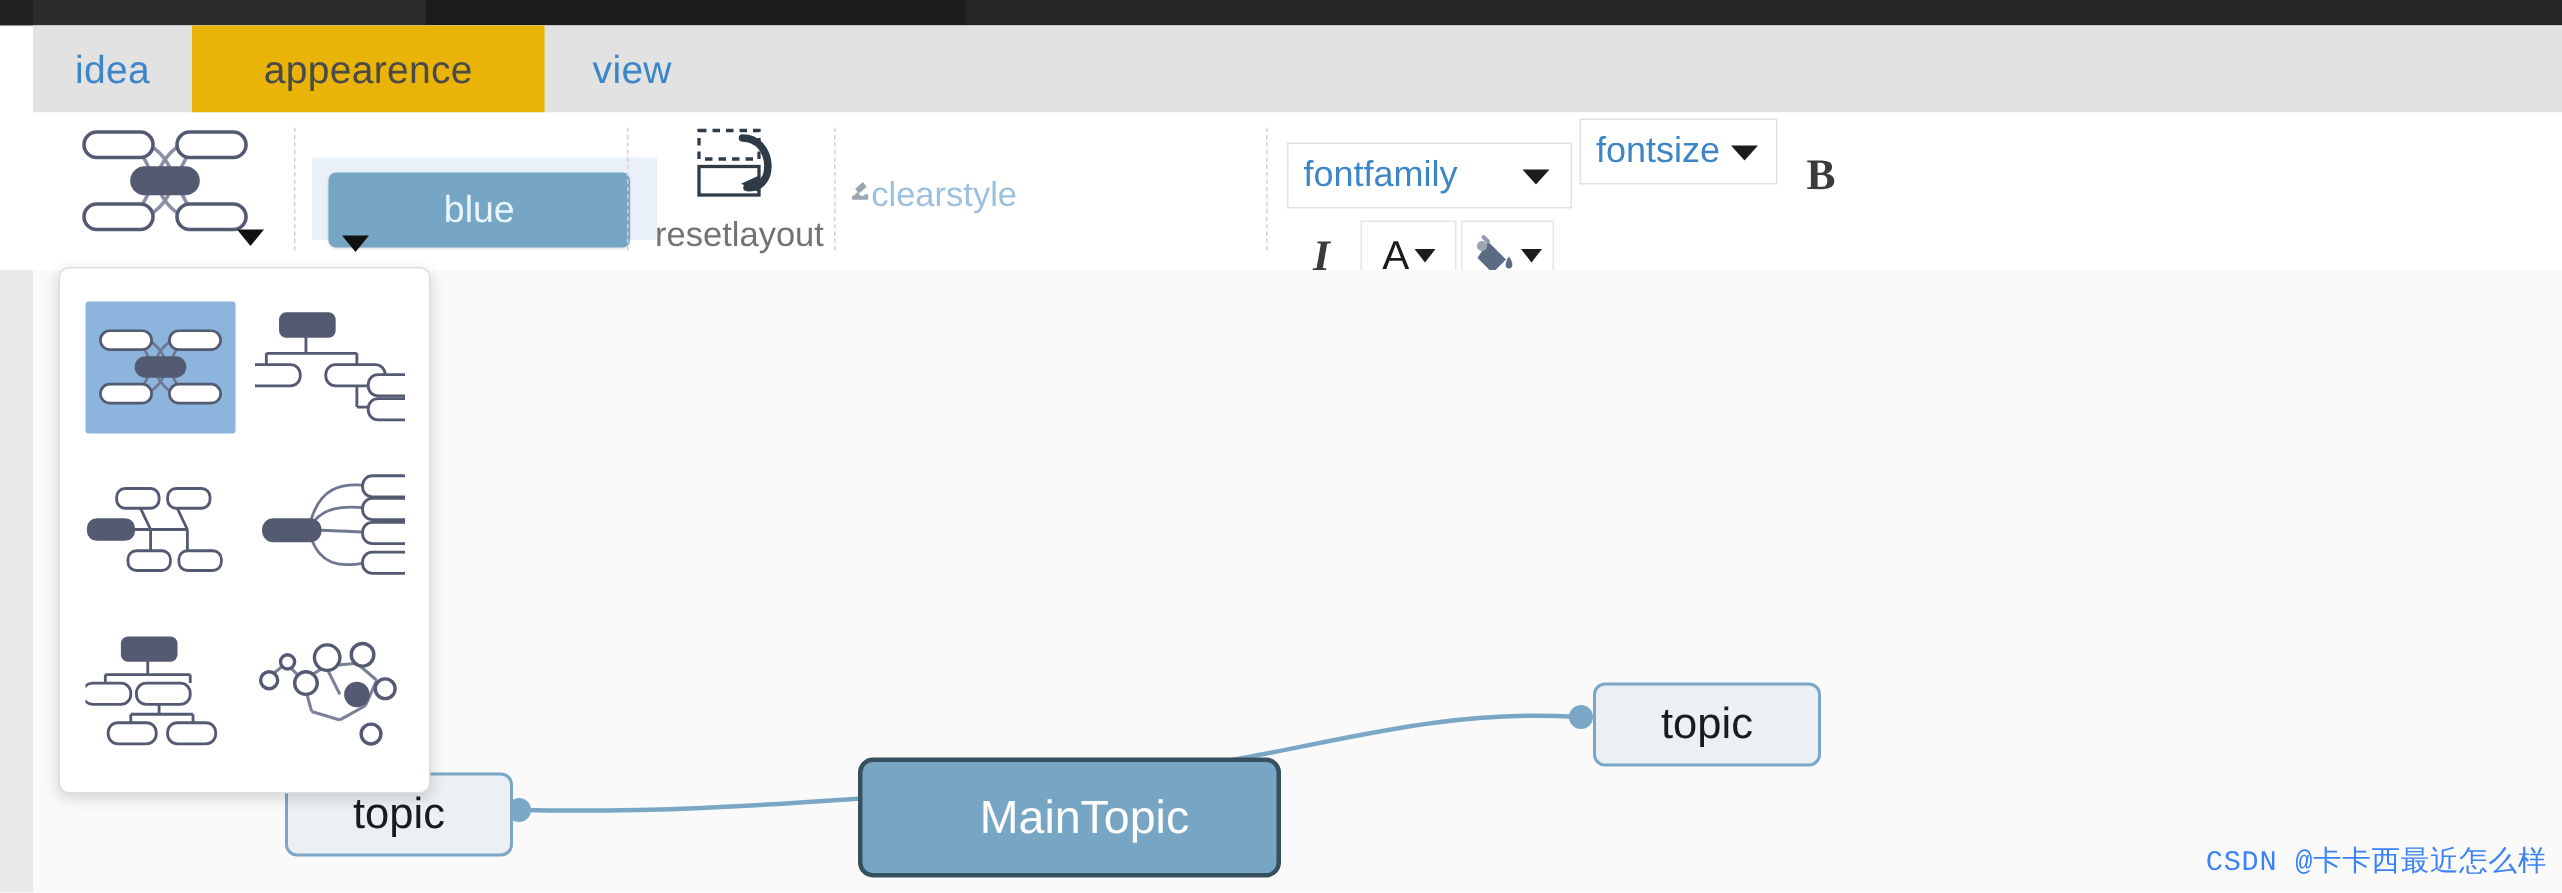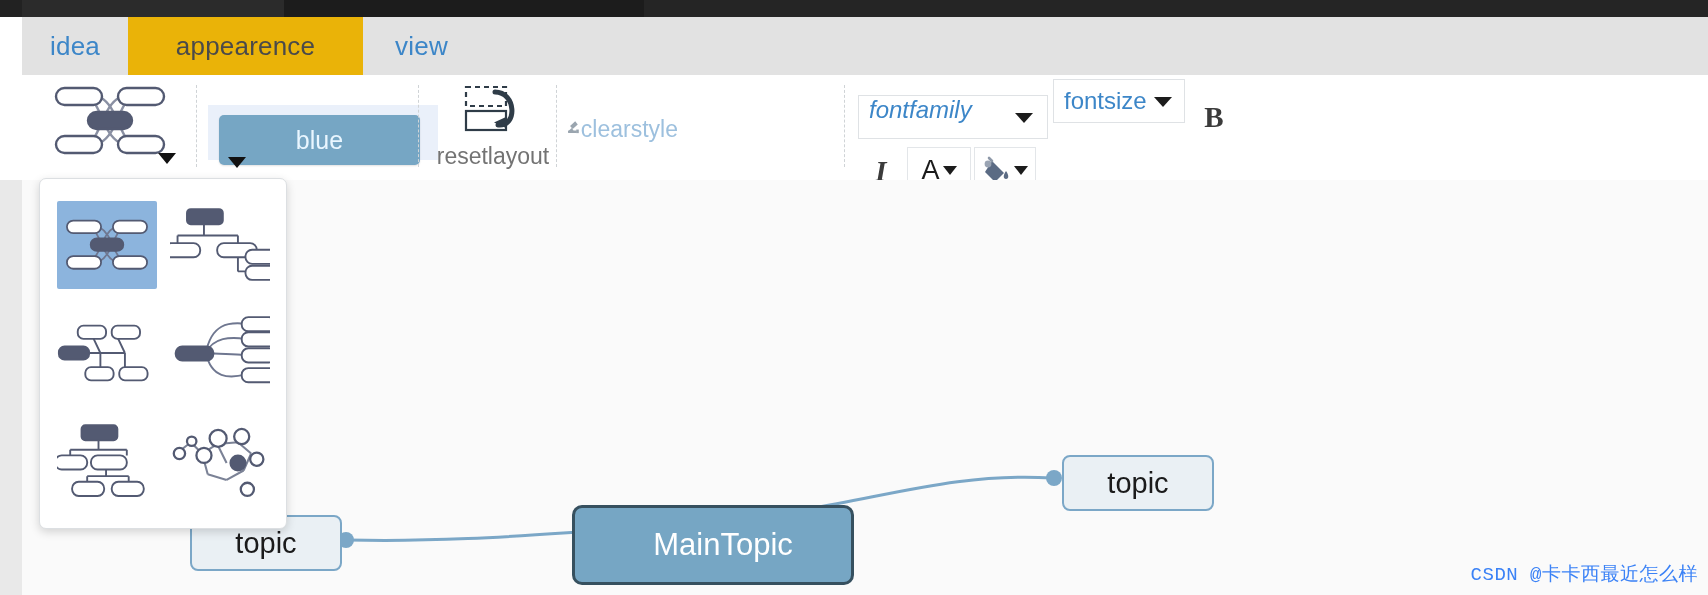--- a/index.html
+++ b/index.html
@@ -157,23 +157,22 @@
   }
   .row-copy  { top: 0px; }
   .row-paste { top: 44px; }
 
   
   .fontfamily-box {
     position: absolute; left: 858px; top: 20px;
     width: 188px; height: 42px;
     border: 1px solid #dfe2e5;
     background: #ffffff;
-    display: flex; align-items: flex-start;
-    cursor: default;
-    font-style: italic;
+    display: flex; align-items: center;
+    cursor: default;
   }
   .fontfamily-box .val {
     font-size: 24px; color: #3c86c8; margin-left: 10px;
   }
   .fontsize-box {
     position: absolute; left: 1053px; top: 4px;
     width: 130px; height: 42px;
     border: 1px solid #dfe2e5;
     background: #ffffff;
     display: flex; align-items: center;

